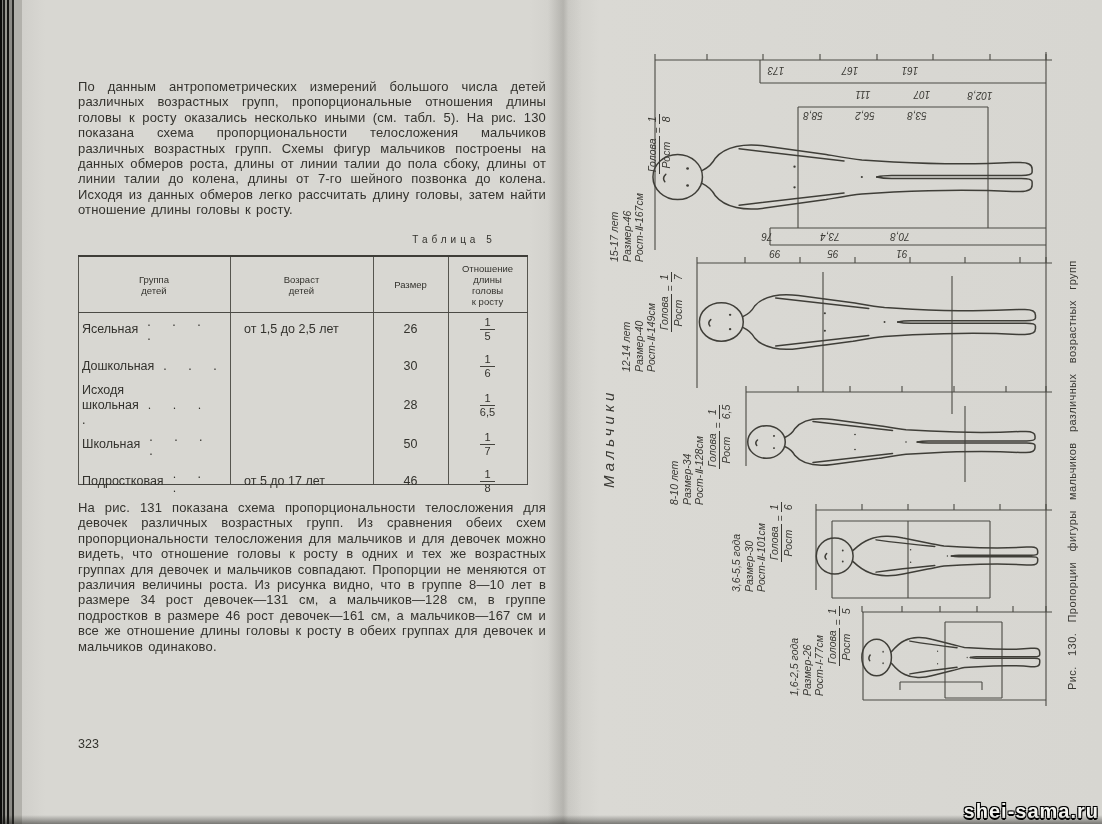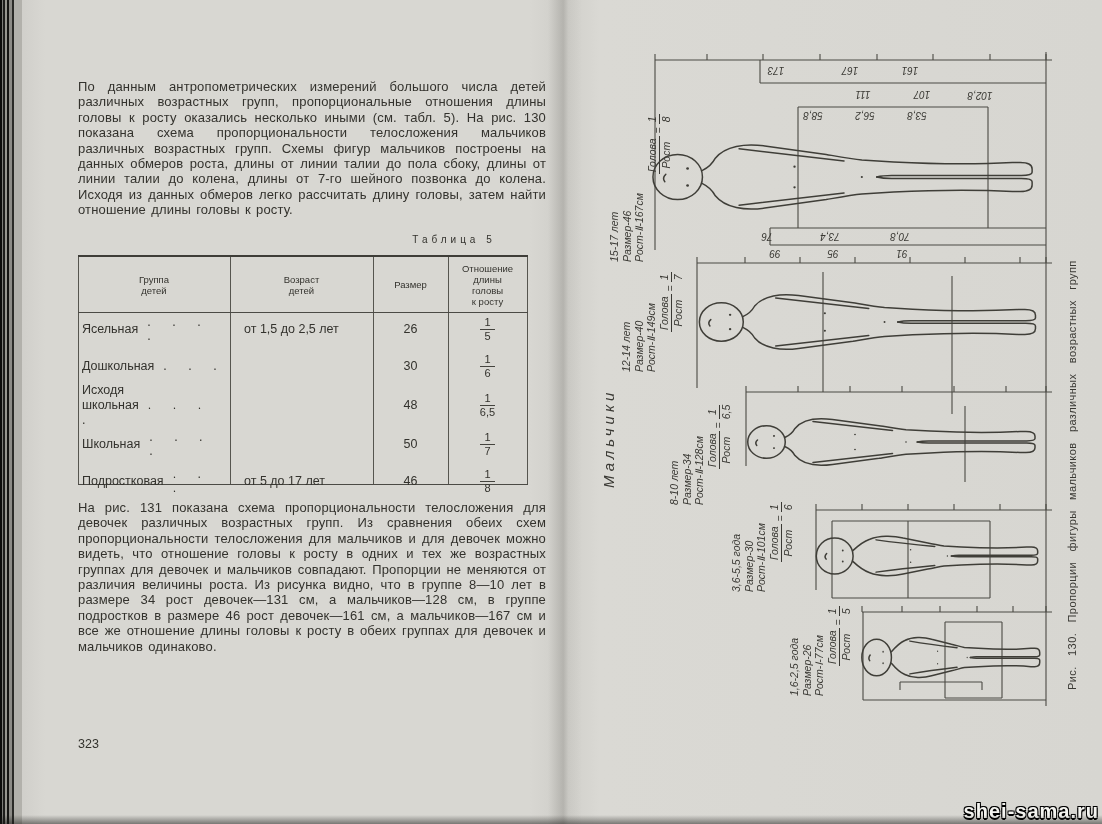--- a/index.html
+++ b/index.html
@@ -108,21 +108,21 @@
             <span class="b">6</span>
           </span>
         </div>
     </div>
 
     <div class="trow" style="top:126px;height:44px">
       <div class="cell" style="left:0;width:152px">
         <span class="two-line"><span>Исходя</span><br>
         <span>школьная</span><span class="leader">. . . .</span></span>
       </div>
-      <div class="cell size-c" style="left:295px;width:75px">48</div>
+      <div class="cell size-c" style="left:295px;width:75px">28</div>
       <div class="cell ratio-c" style="left:370px;width:79px">
           <span class="tfr">
             <span class="t">1</span>
             <span class="b">6,5</span>
           </span>
         </div>
     </div>
 
     <div class="trow" style="top:170px">
       <div class="cell" style="left:0;width:152px">

